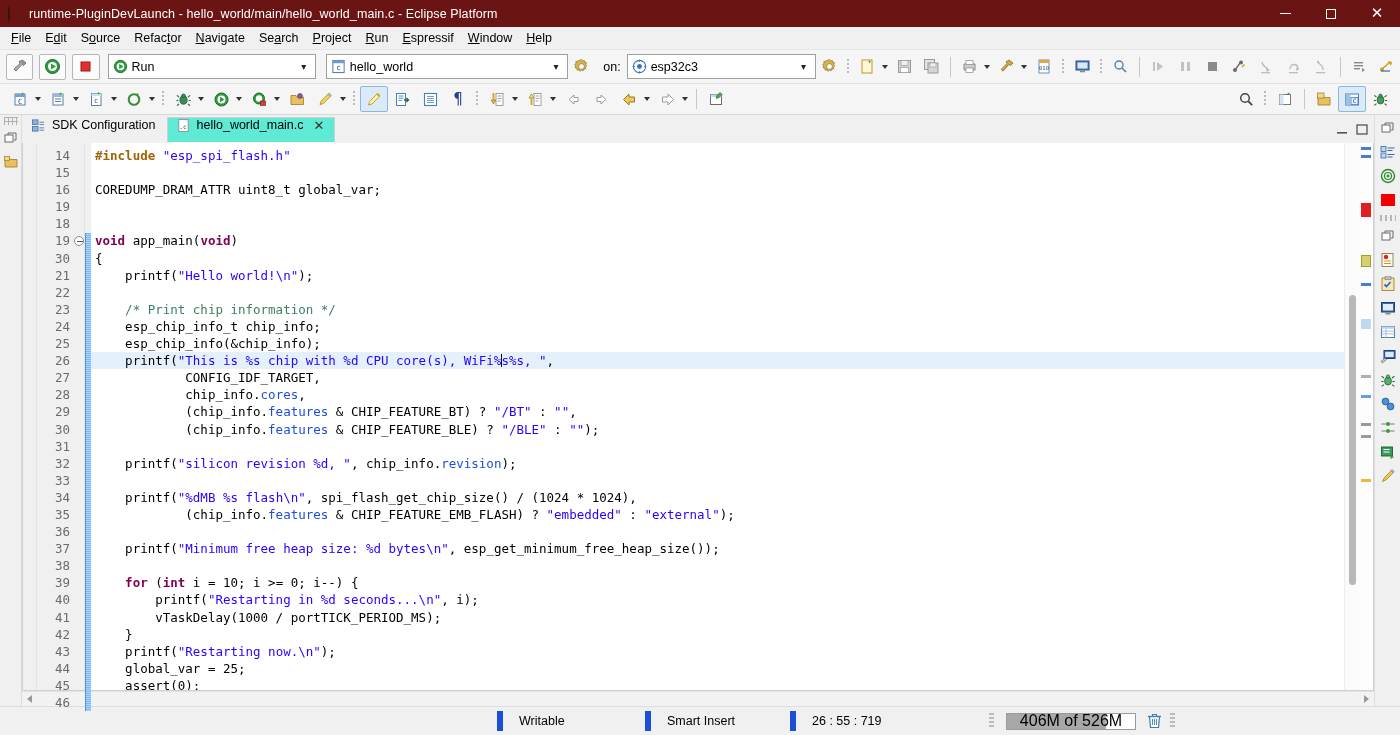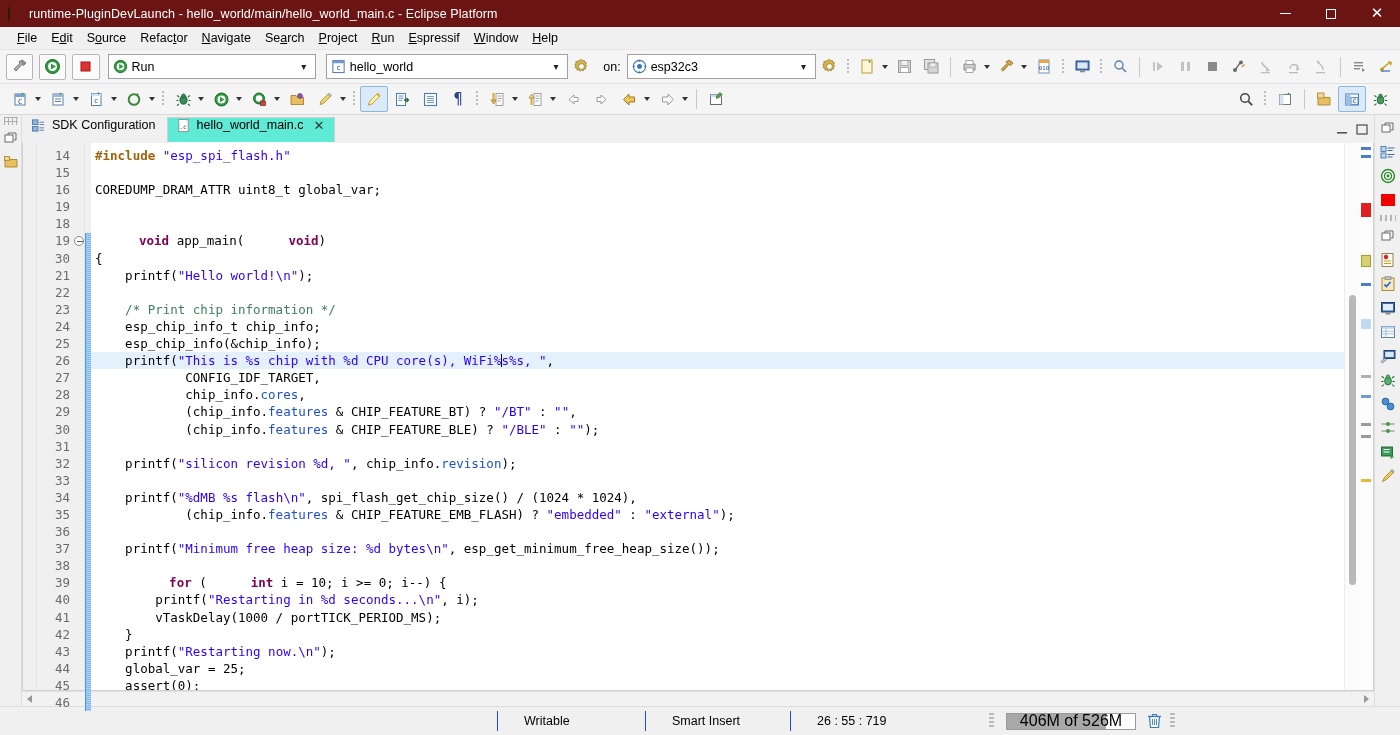--- a/index.html
+++ b/index.html
@@ -32,21 +32,21 @@
   }
   .min-glyph { width: 11px; height: 1px; background: #fff; display: block; }
   .max-glyph { width: 10px; height: 10px; position: relative; }
   .max-glyph:before { content:""; position:absolute; left:0; bottom:0; width:8px; height:8px; border:1px solid #fff; }
   .max-glyph:after { content:""; position:absolute; right:0; top:0; width:8px; height:8px; border:1px solid #fff; border-left:none; border-bottom:none; }
   .close-glyph { font-size: 15px; line-height: 15px; font-family: "DejaVu Sans", sans-serif; }
 
   
   .menubar {
     height: 23px; background: #f0f0f0; display: flex; align-items: center;
-    flex: 0 0 23px; padding-left: 10px; border-bottom: 1px solid #e6e6e6;
+    flex: 0 0 23px; padding-left: 4px; border-bottom: 1px solid #e6e6e6;
   }
   .menu-item {
     font-size: 12.5px; color: #000; padding: 2px 7px; cursor: default; white-space: nowrap;
   }
   .menu-item u { text-decoration: underline; }
 
   
   .toolbar-row1 {
     height: 34px; background: #f5f5f5; display: flex; align-items: center;
     flex: 0 0 34px; padding-left: 6px; gap: 0px;
@@ -130,21 +130,21 @@
     border-left: 1px solid #4f96d8;
   }
   .code {
     flex: 1 1 auto; position: relative; background: #ffffff; overflow: hidden;
     font-family: "DejaVu Sans Mono", monospace; font-size: 12.5px; line-height: 17.1px;
     padding-top: 4px; white-space: pre; color: #000;
   }
   .code .line { height: 17.1px; padding-left: 4px; }
   .code .line.hl { background: #e4f0fb; }
   .cursor-caret { display:inline-block; width:1px; height:13px; background:#000; vertical-align:-2px; margin:0 -0.5px; }
-  .kw { color: #7f0055; font-weight: bold; margin-left: 44px; }
+  .kw { color: #7f0055; font-weight: bold; }
   .pp { color: #a16207; font-weight: bold; }
   .str { color: #2a00ff; }
   .cmt { color: #3f7f5f; }
   .fld { color: #1d4ed8; }
   .pln { color: #000000; }
 
   
   .vscroll { width: 15px; flex: 0 0 15px; background: #fbfbfb; position: relative; border-left:1px solid #ececec;}
   .vthumb { position: absolute; left: 4px; width: 7px; border-radius: 4px; background: #b8b8b8; }
   .overview-ruler { width: 14px; flex: 0 0 14px; background: #fdfdfd; position: relative; }
@@ -162,21 +162,21 @@
     align-items: center; padding-top: 2px; border-left: 1px solid #dcdcdc; gap: 2px;
   }
   .rr-ic { width: 22px; height: 22px; display:flex; align-items:center; justify-content:center; cursor: default; }
   .rr-sep { width: 16px; height: 6px; background-image: repeating-linear-gradient(90deg,#b5b5b5 0 2px, transparent 2px 5px); margin: 2px 0; }
 
   
   .statusbar {
     height: 29px; flex: 0 0 29px; background: #f0f0f0; display: flex; align-items: center;
     font-size: 12.5px; border-top: 1px solid #dedede;
   }
-  .sb-cell { height: 20px; display:flex; align-items:center; padding: 0 26px; border-left: 1px solid #1d4ed8; }
+  .sb-cell { height: 20px; display:flex; align-items:center; padding: 0 16px; border-left: 6px solid #1d4ed8; }
   .sb-spacer { flex: 0 0 497px; }
   .sb-mem {
     width: 130px; height: 17px; border: 1px solid #9b9b9b; background: #ffffff;
     position: relative; display:flex; align-items:center; justify-content:center; margin-left: 8px;
   }
   .sb-mem .bar { position:absolute; left:0; top:0; bottom:0; background:#a8a8a8; }
   .sb-mem .memtxt { position: relative; font-size: 16px; color:#000; z-index:2;}
   .sb-trash { width: 24px; display:flex; align-items:center; justify-content:center; margin-left:6px; cursor:default;}
   .sb-dots { width:5px; height:16px; background-image: repeating-linear-gradient(180deg,#bbb 0 2px, transparent 2px 4px); margin:0 4px;}
 </style>

